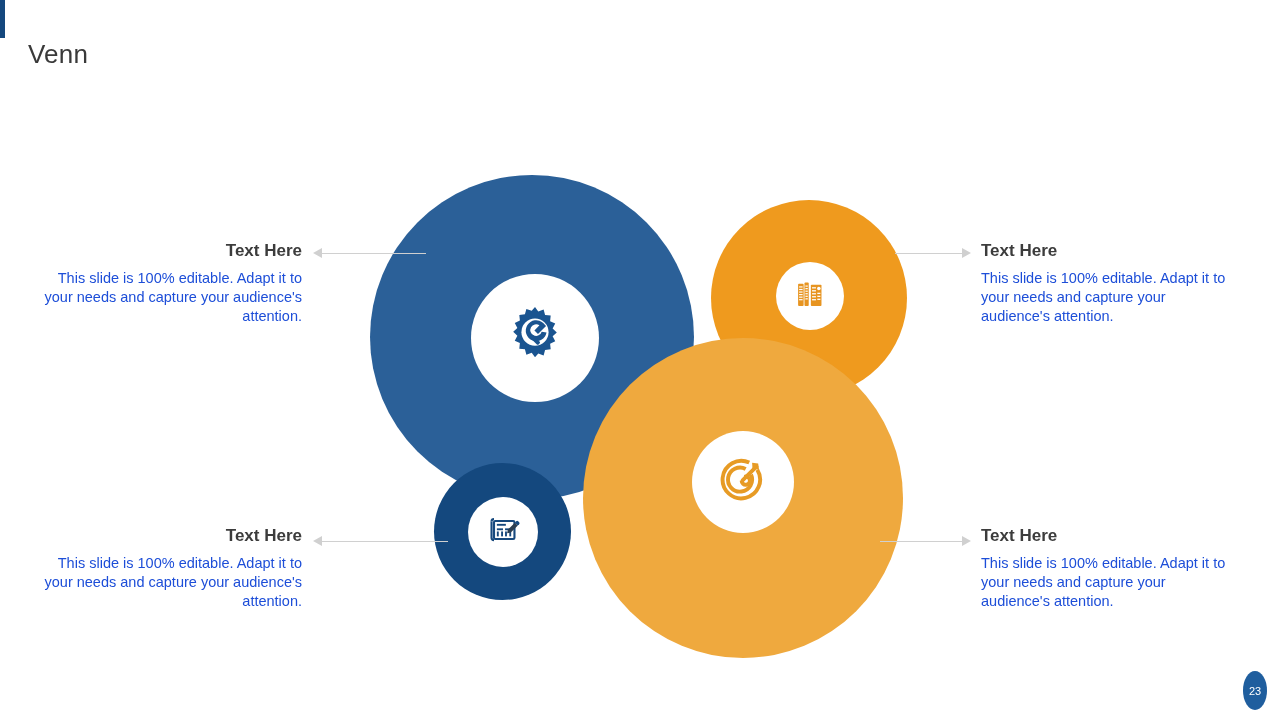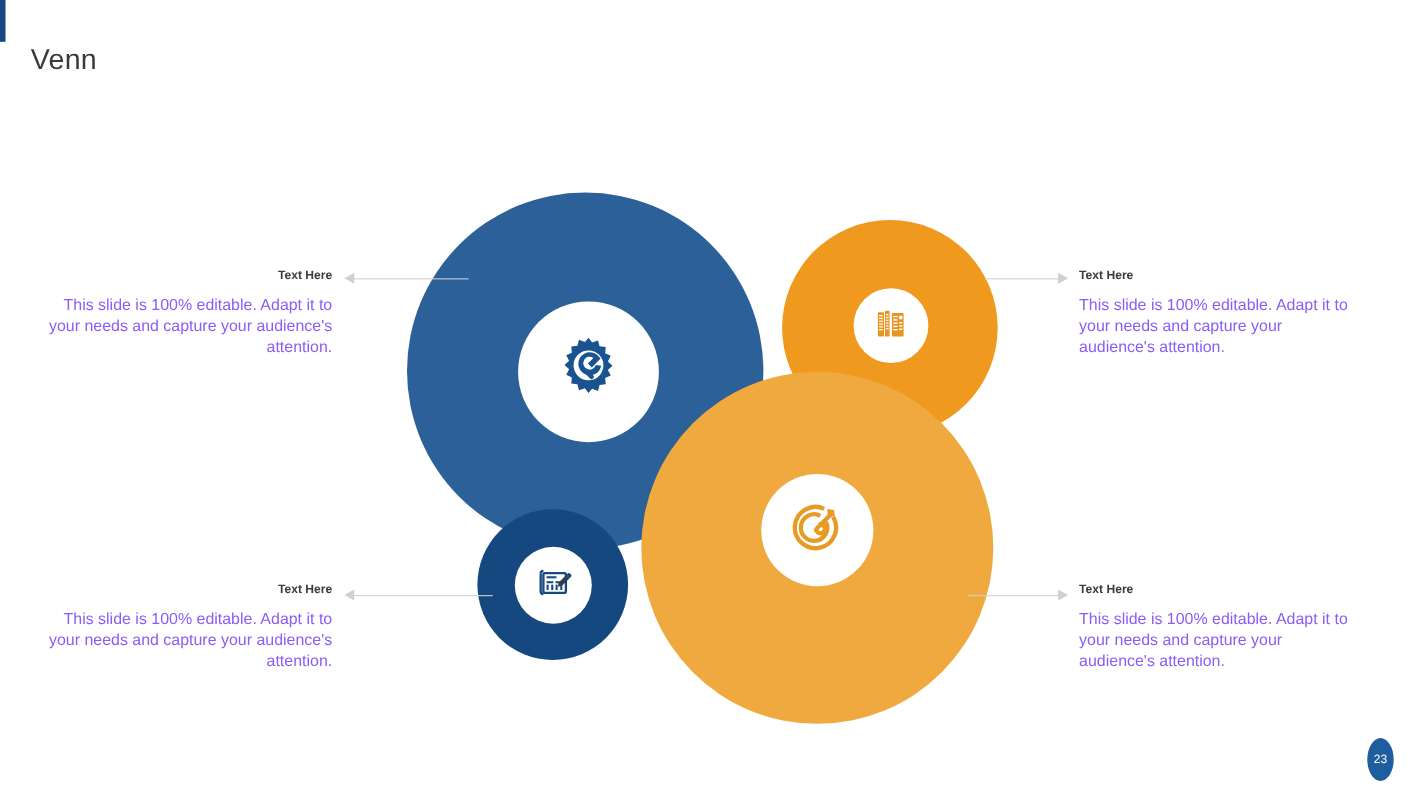--- a/index.html
+++ b/index.html
@@ -111,29 +111,29 @@
   .arrow-left  { border-right: 9px solid #d0d0d0; }
   .arrow-right { border-left: 9px solid #d0d0d0; }
   #arrowhead-top-left     { left: 313px; top: 248px; }
   #arrowhead-bottom-left  { left: 313px; top: 536px; }
   #arrowhead-top-right    { left: 962px; top: 248px; }
   #arrowhead-bottom-right { left: 962px; top: 536px; }
 
   
   .text-block { position: absolute; }
   .text-block .blk-title {
-    font-size: 11px;
+    font-size: 17px;
     font-weight: bold;
     color: #3c3c3c;
     margin: 0 0 8px 0;
     line-height: 20px;
   }
   .text-block .blk-body {
     font-size: 14.5px;
-    color: #8b5cf6;
+    color: #1d4ed8;
     line-height: 19px;
     margin: 0;
   }
   .align-right { text-align: right; }
   .align-left  { text-align: left; }
 
   #text-block-top-left     { left: 40px;  top: 241px; width: 262px; }
   #text-block-bottom-left  { left: 40px;  top: 526px; width: 262px; }
   #text-block-top-right    { left: 981px; top: 241px; width: 252px; }
   #text-block-bottom-right { left: 981px; top: 526px; width: 252px; }

